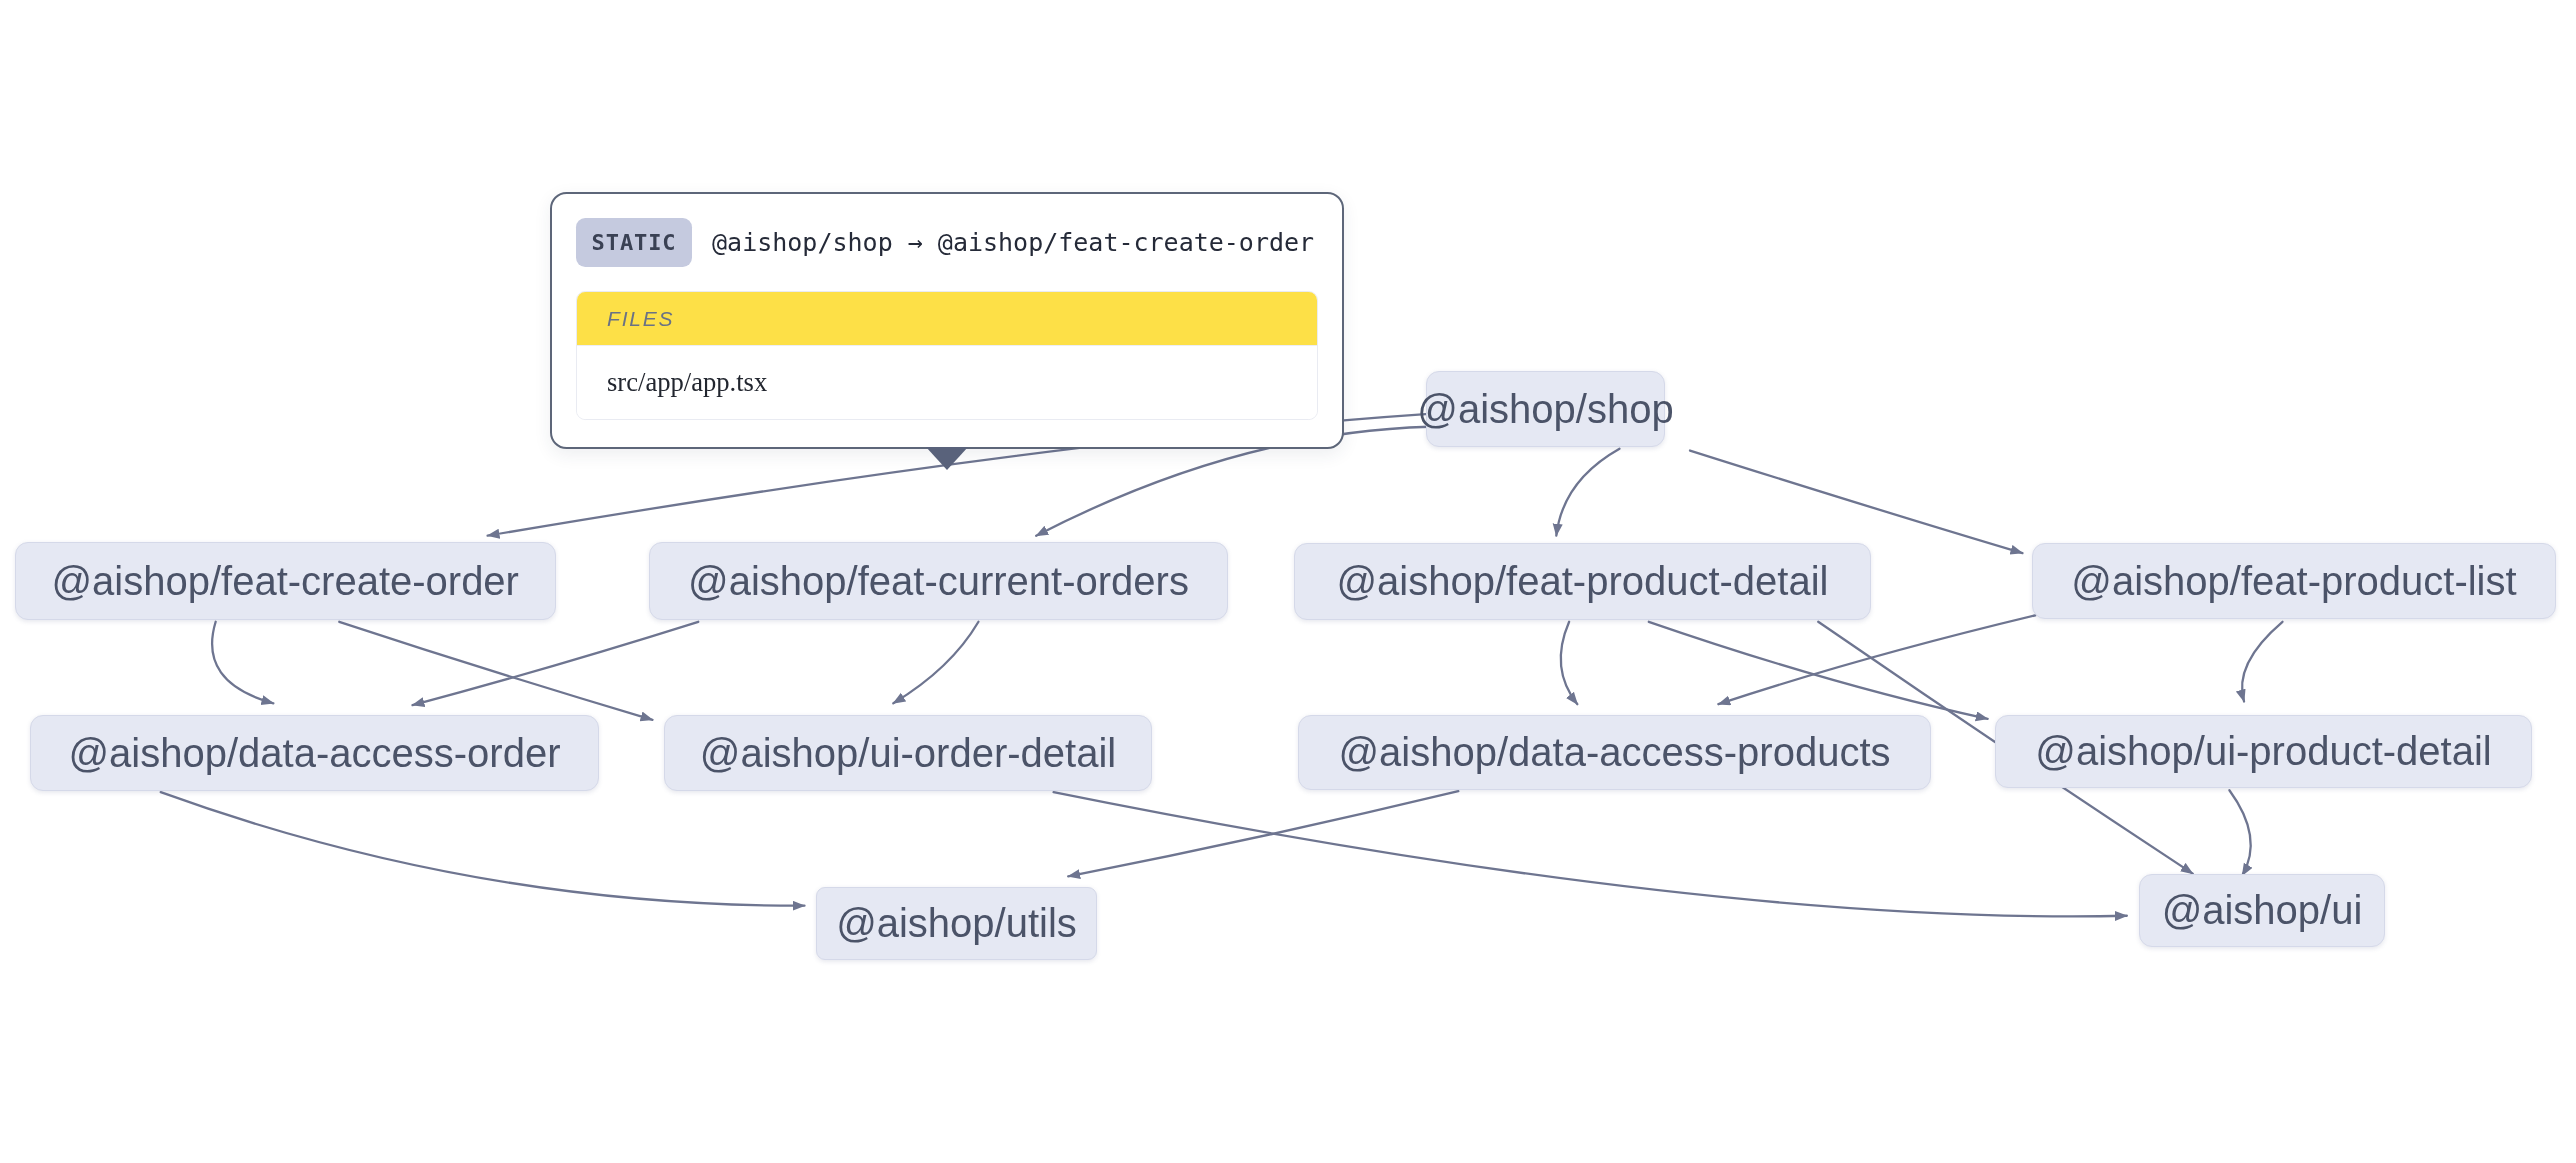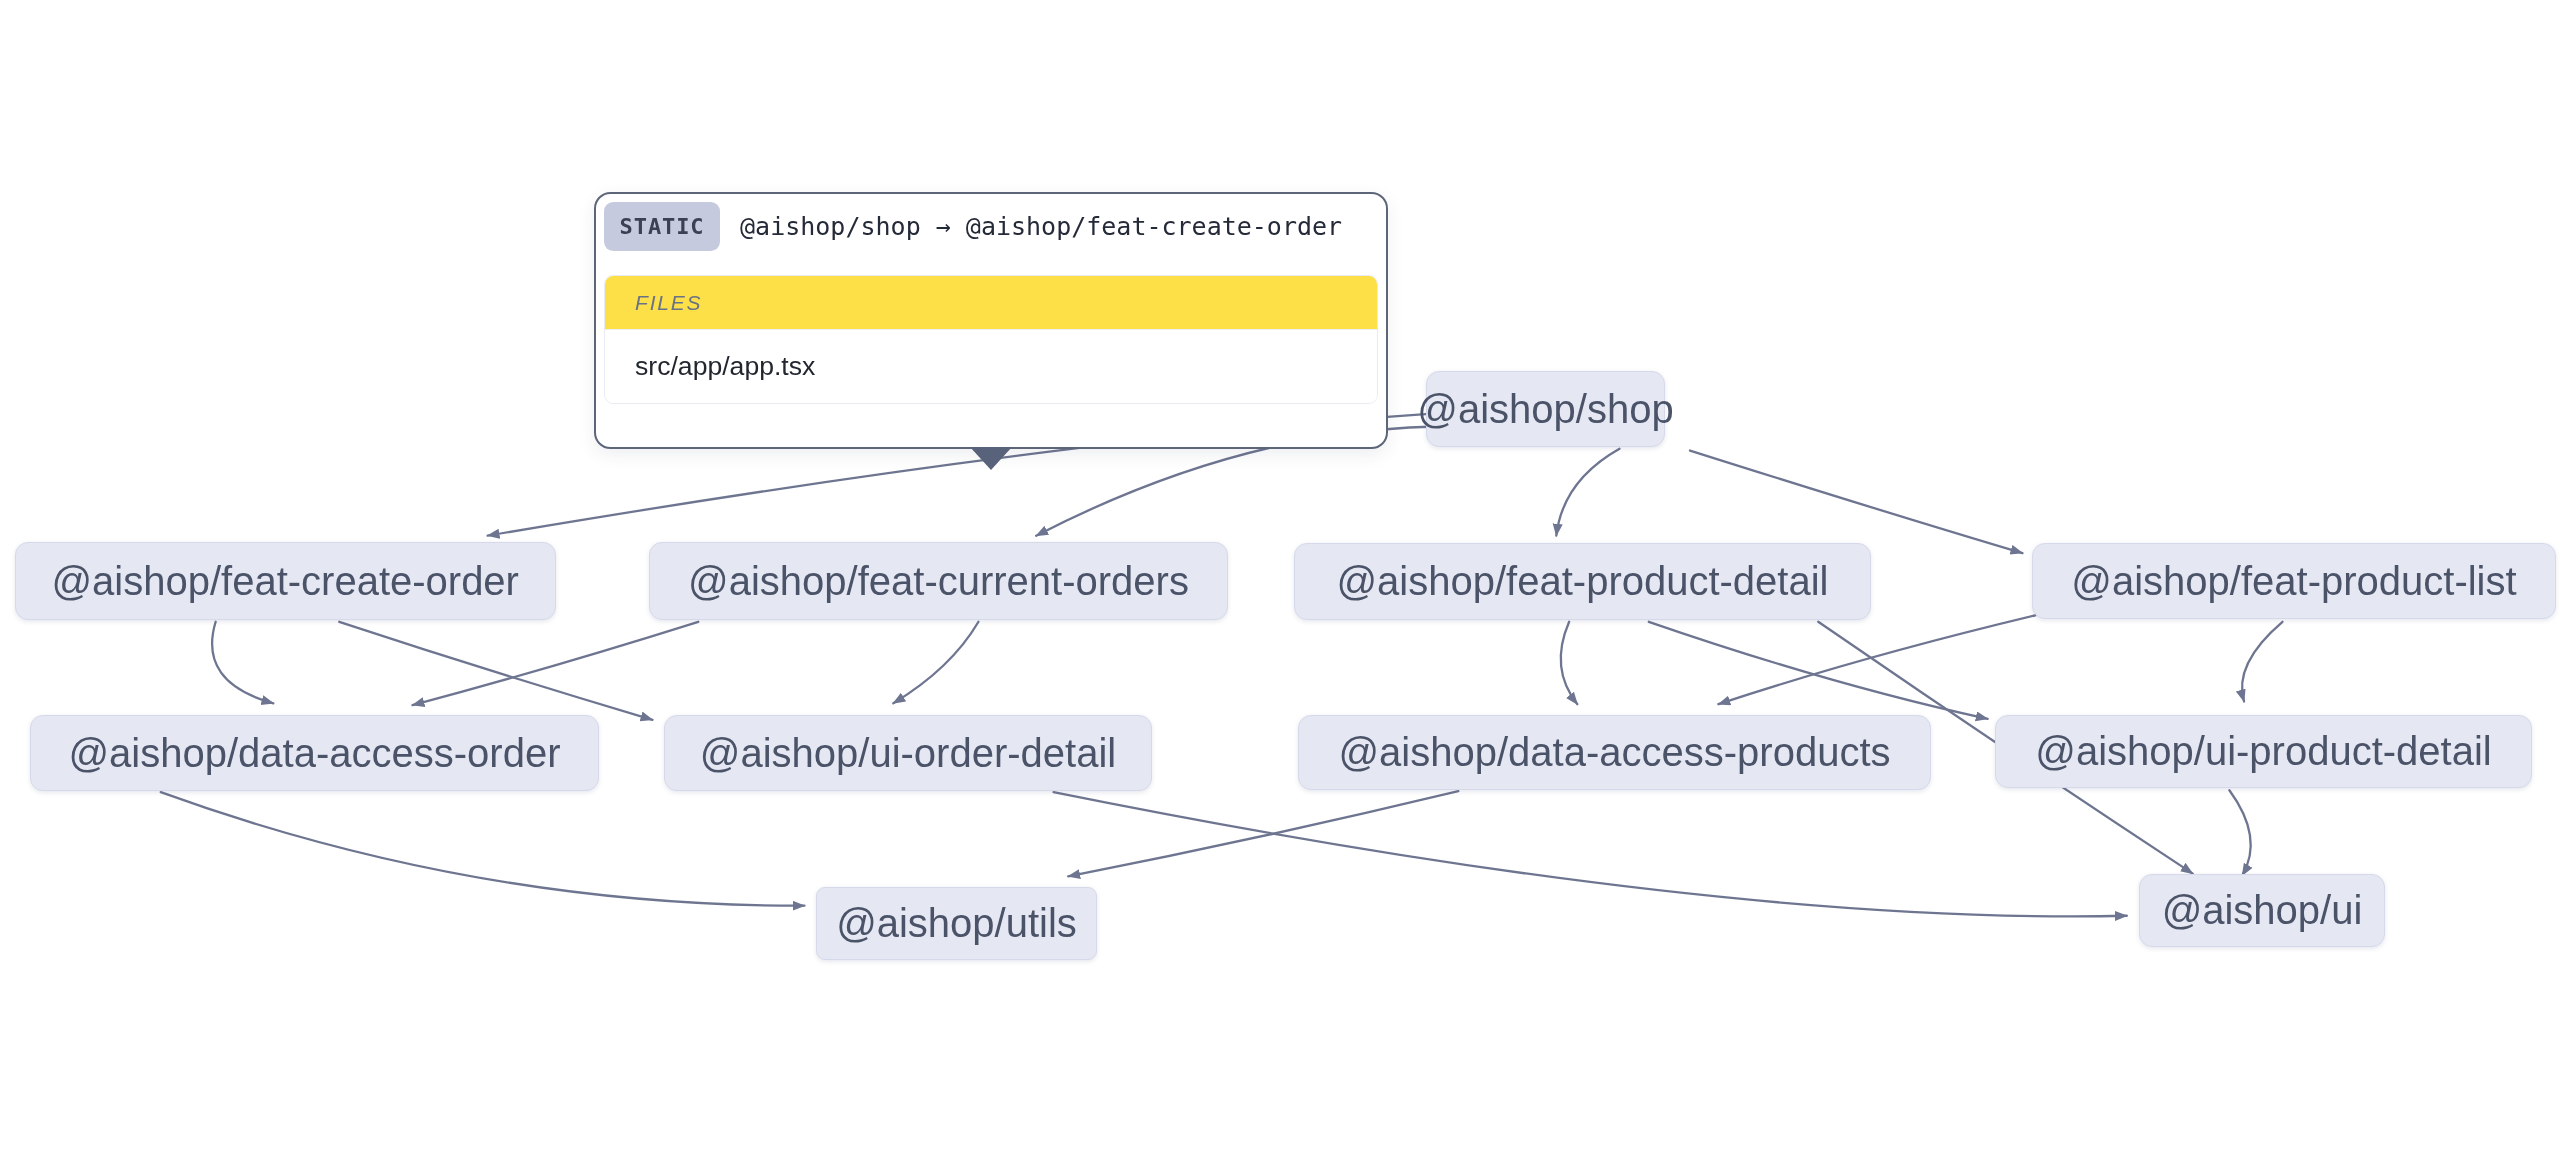--- a/index.html
+++ b/index.html
@@ -19,44 +19,44 @@
     background:var(--node-fill,#e5e8f3);
     border:1.8px solid var(--node-border,#d5d9e9);
     border-radius:13px;
     font-size:40px; color:var(--node-text,#4b5368);
     white-space:nowrap; cursor:pointer;
     box-shadow:0 1.8px 4.6px rgba(90,100,140,0.14);
   }
 
   .tooltip {
     position:absolute; z-index:10; box-sizing:border-box;
-    left:594px; top:192px; width:794px; height:257px;
+    left:550px; top:192px; width:794px; height:257px;
     background:#ffffff;
     border:2.7px solid var(--tooltip-border,#5d6679);
     border-radius:16.5px;
     box-shadow:0 5.5px 16.5px rgba(40,50,80,0.08);
-    padding:8px;
+    padding:24px;
   }
   .tooltip-header { display:flex; align-items:center; gap:20px; margin-bottom:24px; }
   .badge {
     font-family:"DejaVu Sans Mono", monospace;
     font-size:22px; font-weight:bold; letter-spacing:0.9px;
     background:var(--badge-bg,#c5cadf); color:var(--badge-text,#3a4154);
     padding:12px 15.6px; border-radius:9.2px; flex:0 0 auto;
   }
   .relation {
     font-family:"DejaVu Sans Mono", monospace;
     font-size:25px; color:#252a38; white-space:nowrap;
   }
   .files-box { border:1.8px solid #e9ebf2; border-radius:9.2px; overflow:hidden; }
   .files-header {
     background:#fde047; border-bottom:1.8px solid #edeef4;
     padding:14.7px 30px; font-size:21px; letter-spacing:1.8px; color:#6a7285;font-style:italic;
   }
-  .file-row { background:#ffffff; padding:21px 30px; font-size:26.6px; color:#22262f; }
+  .file-row { background:#ffffff; padding:21px 30px; font-size:26.6px; color:#22262f;font-family:Liberation Serif, serif; }
   .caret {
     position:absolute; left:50%; bottom:-23px; transform:translateX(-50%);
     width:0; height:0;
     border-left:21px solid transparent;
     border-right:21px solid transparent;
     border-top:23px solid var(--caret,#59627b);
   }
 </style>
 </head>
 <body style="--bg: #ffffff; --node-fill: #e5e8f3; --node-border: #d5d9e9; --node-text: #4b5368; --edge: #6e7590; --tooltip-border: #5d6679; --badge-bg: #c5cadf; --badge-text: #3a4154; --caret: #59627b;">

